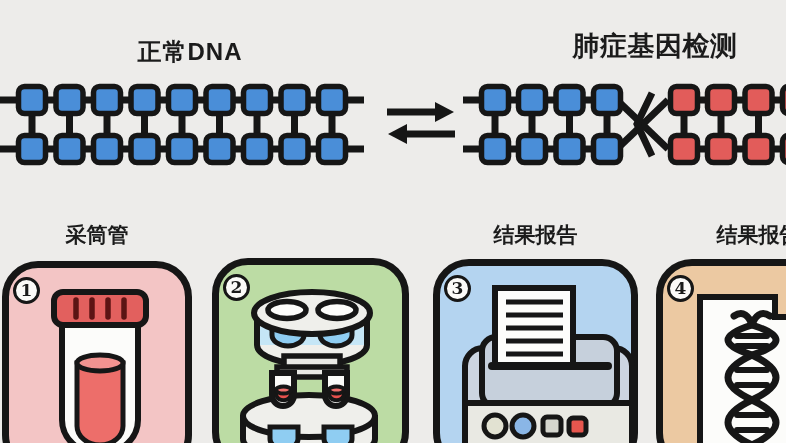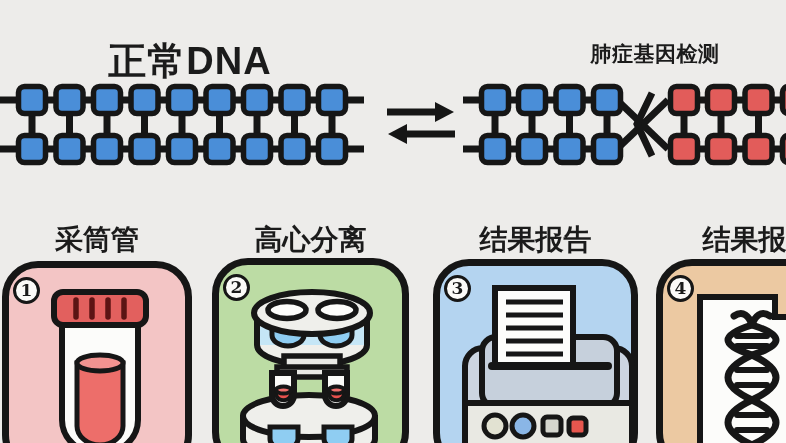--- a/index.html
+++ b/index.html
@@ -3,33 +3,33 @@
 <meta charset="utf-8">
 <style>
   html,body{margin:0;padding:0;background:#d8d6d4;}
   .stage{
     position:relative;width:786px;height:443px;overflow:hidden;
     background:#edecea;
     font-family:"Liberation Sans","DejaVu Sans",sans-serif;
     color:#1b1b1b;
   }
   .ttl{position:absolute;font-weight:700;white-space:nowrap;text-align:center;color:#1b1b1b;}
-  .ttl-normal{left:90px;top:36px;width:200px;font-size:38px;letter-spacing:1px;}
-  .ttl-mut{left:565px;top:40px;width:180px;font-size:21px;letter-spacing:0.5px;}
+  .ttl-normal{left:90px;top:36px;width:200px;font-size:24px;letter-spacing:1px;}
+  .ttl-mut{left:565px;top:28px;width:180px;font-size:27px;letter-spacing:0.5px;}
   .svg-abs{position:absolute;}
   
   .panel{
     position:absolute;height:210px;box-sizing:border-box;
     border:7px solid #161616;border-radius:36px;
   }
   .panel-1{left:2px;top:261px;width:190px;background:#f3c5c5;}
   .panel-2{left:212px;top:258px;width:197px;background:#bcdca4;}
   .panel-3{left:433px;top:259px;width:205px;background:#b4d4f0;}
   .panel-4{left:656px;top:259px;width:205px;background:#ecc9a2;}
-  .step-ttl{position:absolute;top:221px;font-size:28px;font-weight:700;white-space:nowrap;text-align:center;}
+  .step-ttl{position:absolute;top:221px;font-size:21px;font-weight:700;white-space:nowrap;text-align:center;}
   .step-ttl-1{left:2px;width:190px;}
   .step-ttl-2{left:212px;width:197px;}
   .step-ttl-3{left:433px;width:205px;}
   .step-ttl-4{left:656px;width:205px;}
   .badge{
     position:absolute;left:4px;top:9px;width:27px;height:27px;box-sizing:border-box;
     background:#fbfaf8;border:3px solid #161616;border-radius:50%;
     font-family:"DejaVu Serif",serif;font-size:17px;font-weight:700;
     display:flex;align-items:center;justify-content:center;line-height:1;
   }
@@ -121,21 +121,20 @@
       <rect x="290" y="6.5" width="27" height="27" rx="6"></rect>
         <rect x="327.5" y="6.5" width="27" height="27" rx="6"></rect>
       <rect x="215.5" y="55.5" width="27" height="27" rx="6"></rect>
         <rect x="252.5" y="55.5" width="27" height="27" rx="6"></rect>
       <rect x="290" y="55.5" width="27" height="27" rx="6"></rect>
         <rect x="327.5" y="55.5" width="27" height="27" rx="6"></rect>
     </g>
   </svg>
 
   <div class="step-ttl step-ttl-1">采筒管</div>
-  <div class="step-ttl step-ttl-2">高心分离</div>
   <div class="step-ttl step-ttl-3">结果报告</div>
   <div class="step-ttl step-ttl-4">结果报告</div>
 
   <div class="panel panel-1">
     <div class="badge">1</div>
   </div>
   <svg class="svg-abs" style="left:40px;top:288px" width="120" height="170" viewBox="0 0 120 170">
     <path d="M22,34 V132 A38,34 0 0 0 98,132 V34 Z" fill="#fcfcfa" stroke="#161616" stroke-width="6"></path>
     <path d="M37,75 V138 A23,19 0 0 0 83,138 V75 Z" fill="#ed6e6a" stroke="#161616" stroke-width="5"></path>
     <ellipse cx="60" cy="75" rx="23" ry="8" fill="#f29390" stroke="#161616" stroke-width="5"></ellipse>

